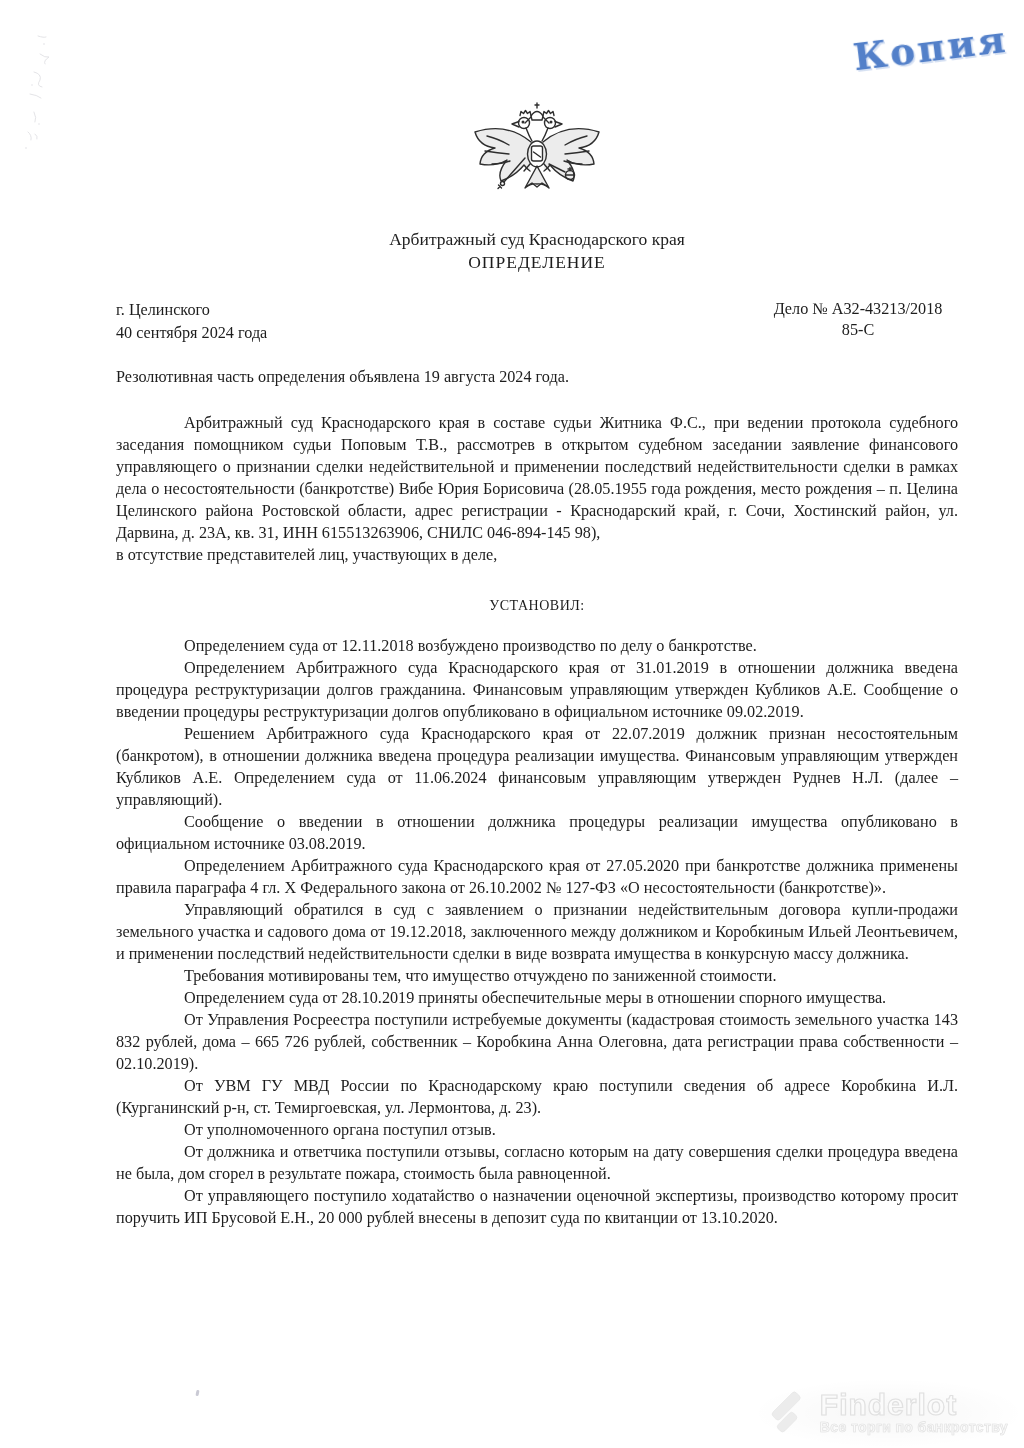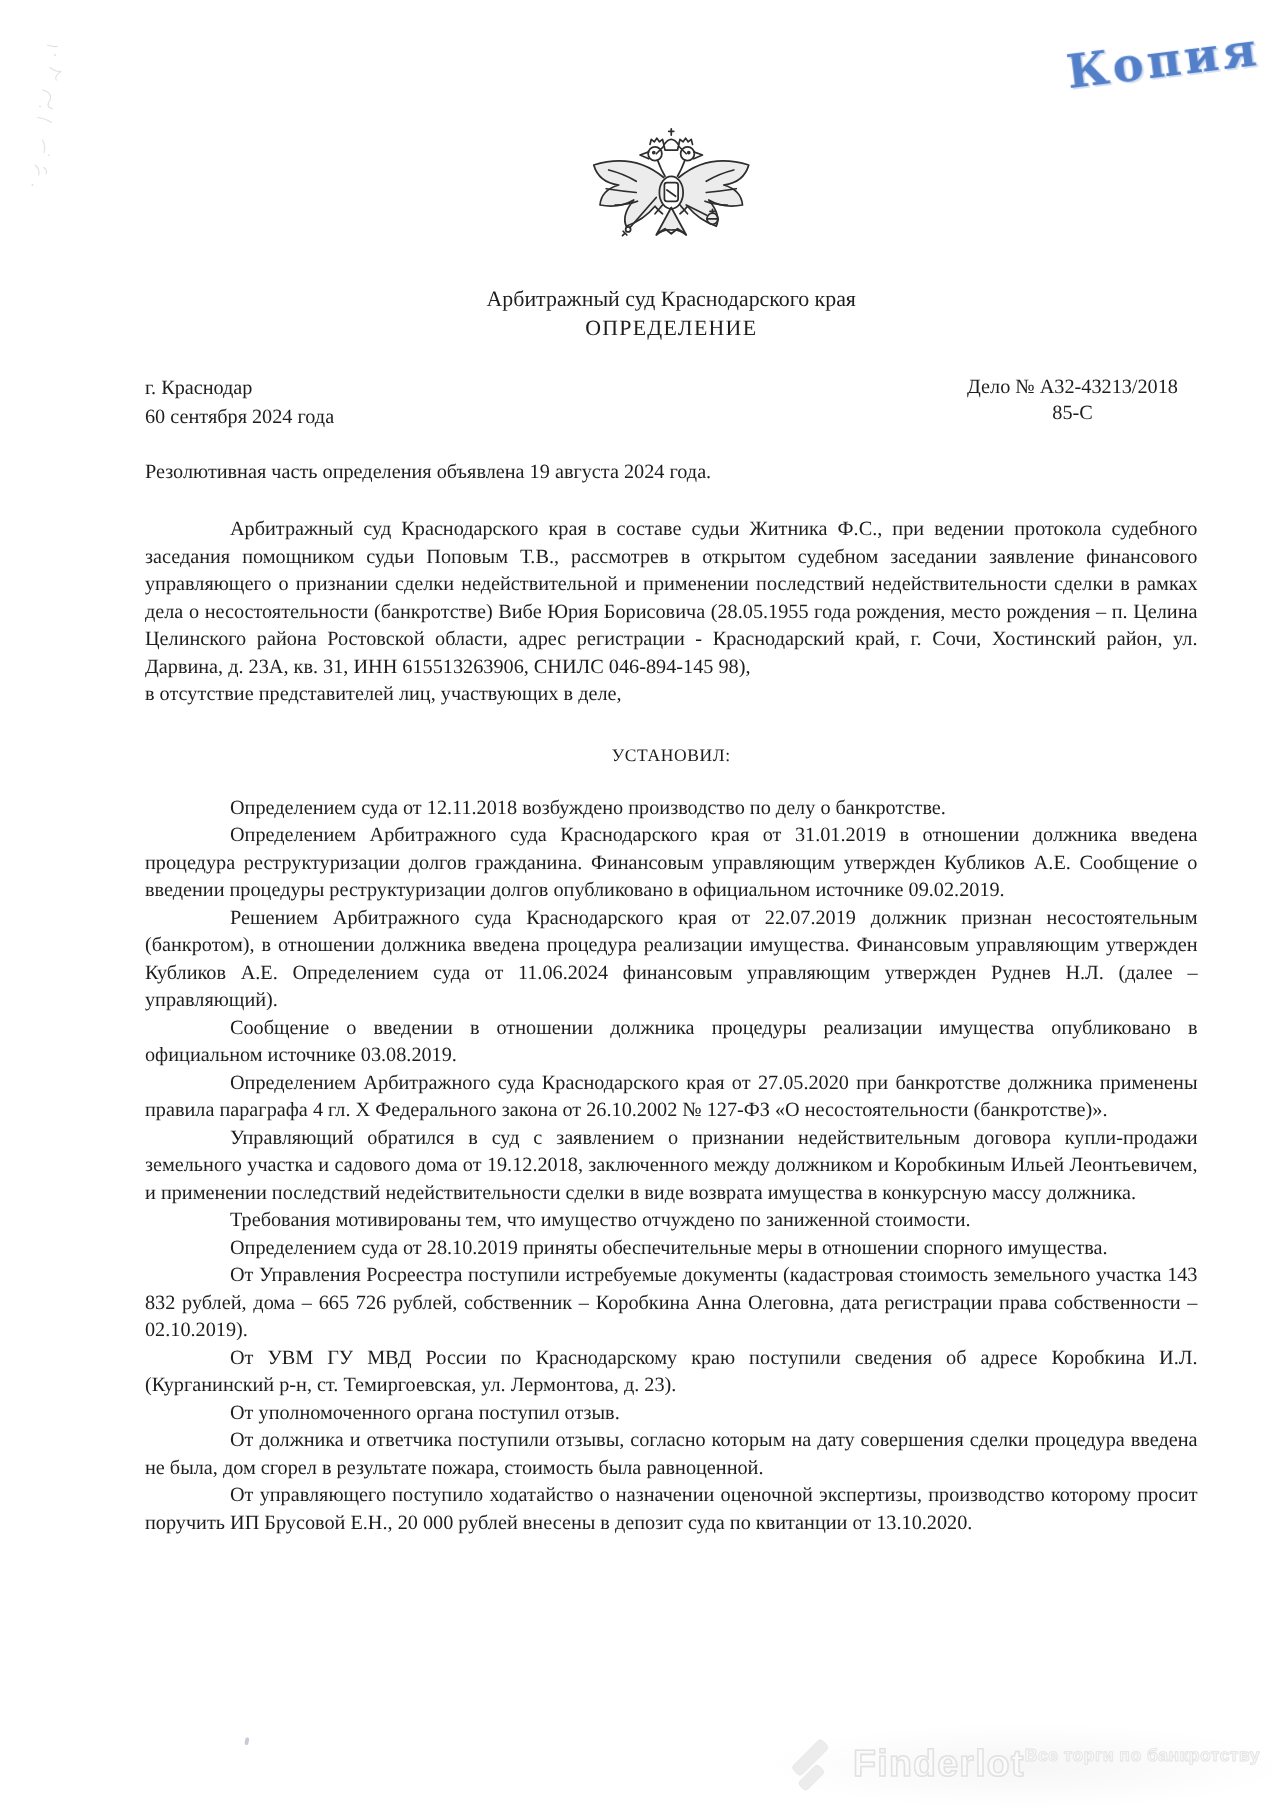--- a/index.html
+++ b/index.html
@@ -49,21 +49,21 @@
     margin:29px 0 0 0;letter-spacing:.5px;
   }
   .body-block{margin-top:18px;}
   
   .watermark{
     position:absolute;right:6px;bottom:2px;
     display:flex;align-items:center;gap:9px;
     padding:6px 10px 8px 6px;
     background:radial-gradient(ellipse at center,rgba(0,0,0,.035),rgba(0,0,0,0) 75%);
   }
-  .wm-text{display:flex;}
+  .wm-text{display:flex;flex-direction:column;}
   .wm-brand{
     font-family:"Liberation Sans","DejaVu Sans",sans-serif;
     font-weight:700;font-size:30px;line-height:30px;letter-spacing:1px;
     color:#fbfbfb;-webkit-text-stroke:1.2px #e1e1e1;
     text-shadow:0 0 1px #e8e8e8;
   }
   .wm-tagline{
     font-family:"Liberation Sans","DejaVu Sans",sans-serif;
     font-weight:700;font-size:14px;line-height:13px;letter-spacing:.4px;
     color:#fafafa;-webkit-text-stroke:.7px #e3e3e3;
@@ -149,22 +149,22 @@
           <path d="M103,65.5 v3 M101,67 h4 M98.5,73 h9"></path>
         </g>
       </svg>
     </div>
 
     <div class="court-name">Арбитражный суд Краснодарского края</div>
     <div class="doc-type">ОПРЕДЕЛЕНИЕ</div>
 
     <div class="meta">
       <div class="meta-left">
-        <div>г. Краснодар</div>
-        <div>60 сентября 2024 года</div>
+        <div>г. Целинского</div>
+        <div>40 сентября 2024 года</div>
       </div>
       <div class="meta-right">
         <div>Дело № А32-43213/2018</div>
         <div>85-С</div>
       </div>
     </div>
 
     <p class="announce noindent">Резолютивная часть определения объявлена 19 августа 2024 года.</p>
 
     <p class="para intro">Арбитражный суд Краснодарского края в составе судьи Житника Ф.С., при ведении протокола судебного заседания помощником судьи Поповым Т.В., рассмотрев в открытом судебном заседании заявление финансового управляющего о признании сделки недействительной и применении последствий недействительности сделки в рамках дела о несостоятельности (банкротстве) Вибе Юрия Борисовича (28.05.1955 года рождения, место рождения – п. Целина Целинского района Ростовской области, адрес регистрации - Краснодарский край, г. Сочи, Хостинский район, ул. Дарвина, д. 23А, кв. 31, ИНН 615513263906, СНИЛС 046-894-145 98),</p>

